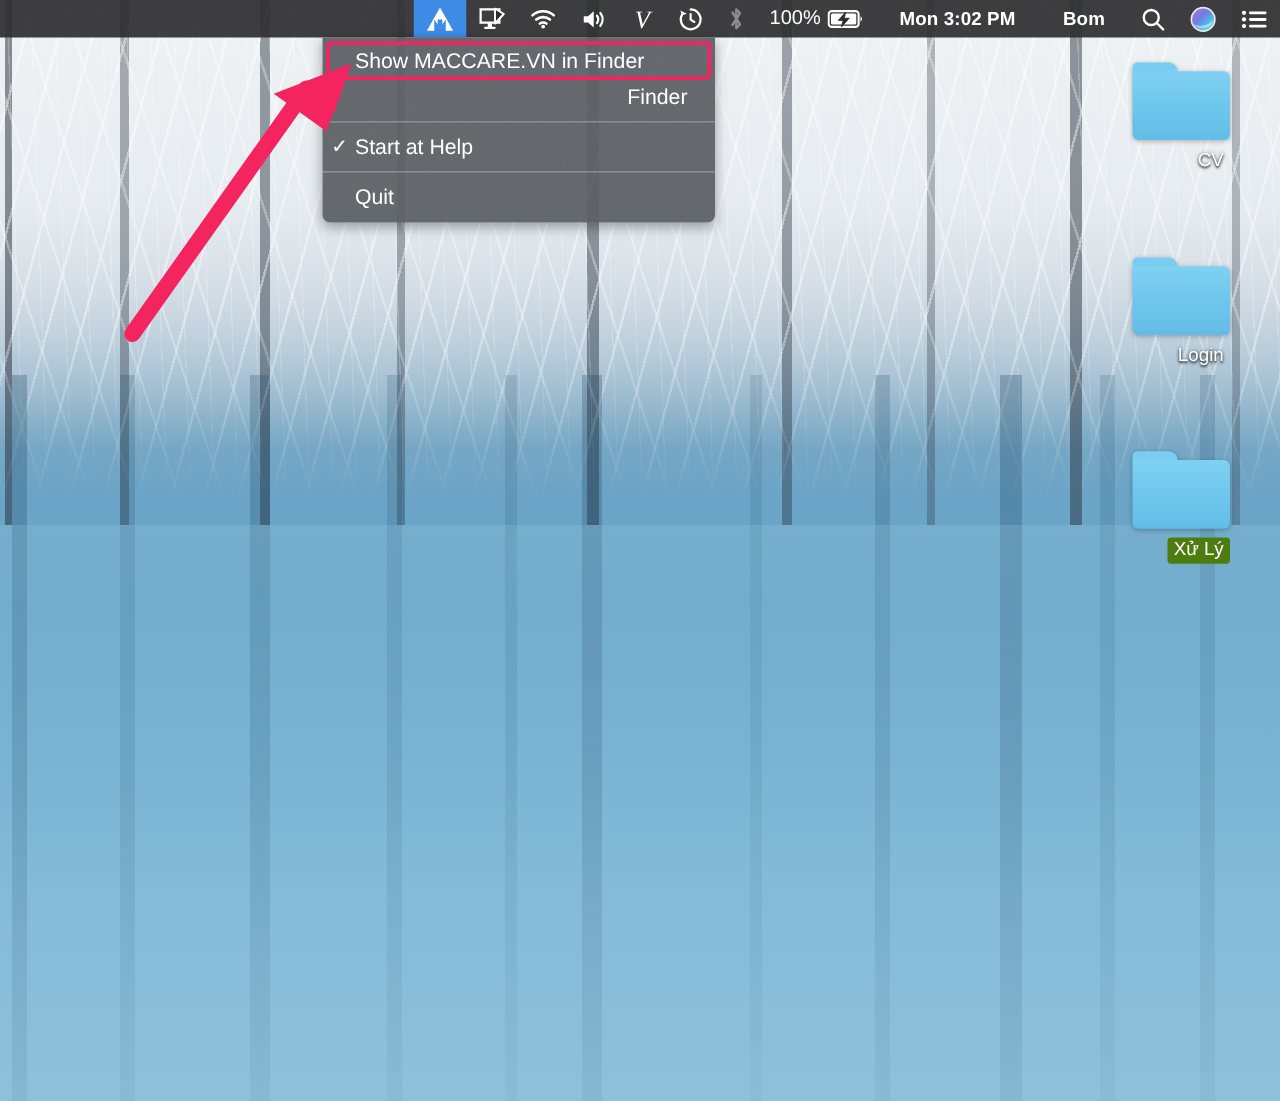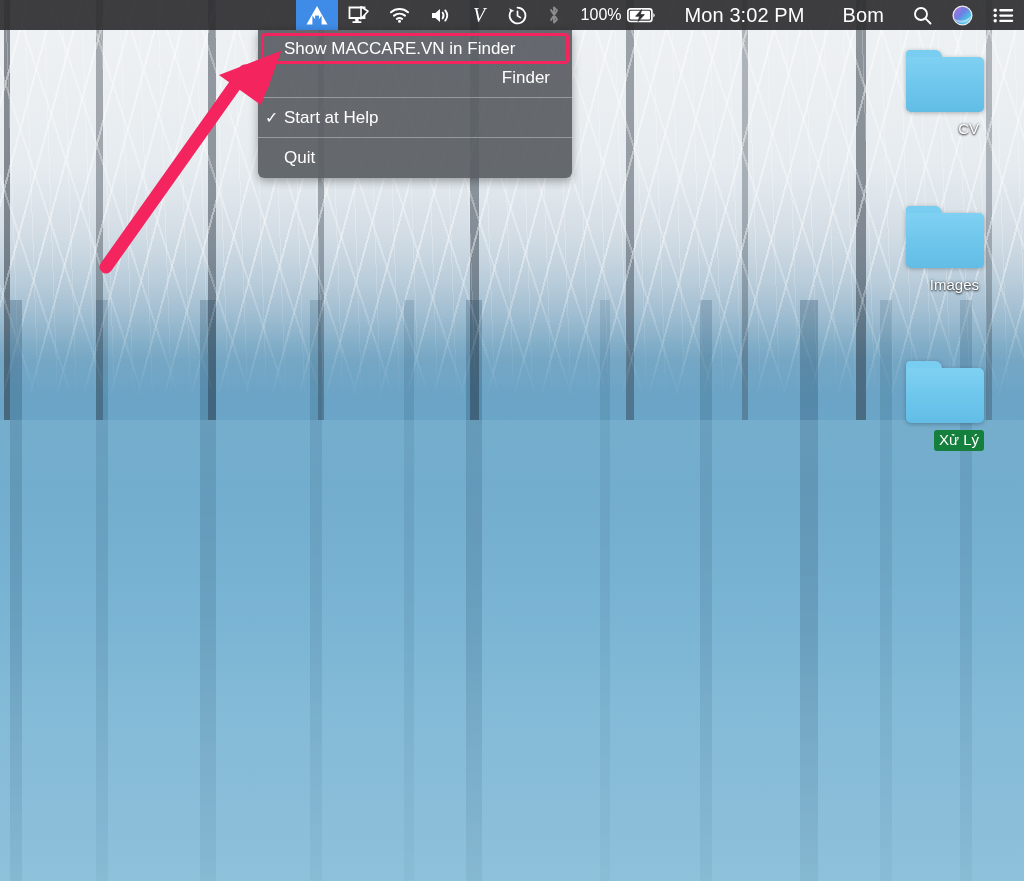--- a/index.html
+++ b/index.html
@@ -100,21 +100,21 @@
     z-index:40;
   }
   #menubar .spacer{ flex:1 1 auto; }
   .mb-item{
     height:30px; display:flex; align-items:center; justify-content:center;
     padding:0 10px;
     cursor:default;
   }
   .mb-item.active{ background:#3f8ce8; }
   .mb-icon svg{ display:block; }
-  .mb-text{ font-size:20px; letter-spacing:.1px; padding:0 9px; }
+  .mb-text{ font-size:15px; letter-spacing:.1px; padding:0 9px;font-weight:bold; }
   .battery-pct{ font-size:16px; padding-right:5px; }
 
   
   #status-menu{
     position:absolute;
     left:258px; top:30px; width:314px;
     background:rgba(90,95,100,.93);
     border-radius:0 0 6px 6px;
     box-shadow:0 3px 10px rgba(0,0,0,.35);
     padding:4px 0 6px;
@@ -175,21 +175,21 @@
   .icon-label{
     margin-top:7px;
     font-size:15px; color:#fff;
     text-shadow:0 1px 2px rgba(0,0,0,.75), 0 0 3px rgba(0,0,0,.55);
     padding:1px 5px;
     border-radius:3px;
     line-height:1.25;
     white-space:nowrap;
   }
   .icon-label.selected{
-    background:#15803d;
+    background:#4d7c0f;
     text-shadow:none;
   }
 </style>
 </head>
 <body>
 
 <div id="desktop">
 
   <div class="wallpaper">
     <div class="haze-top"></div>
@@ -368,21 +368,21 @@
         <div class="body"></div>
     </div>
     <div class="icon-label">CV</div>
   </div>
 
   <div class="desk-icon" style="left:888px; top:206px;">
     <div class="folder">
       <div class="tab"></div>
         <div class="body"></div>
     </div>
-    <div class="icon-label">Images</div>
+    <div class="icon-label">Login</div>
   </div>
 
   <div class="desk-icon" style="left:888px; top:361px;">
     <div class="folder">
       <div class="tab"></div>
         <div class="body"></div>
     </div>
     <div class="icon-label selected">Xử Lý</div>
   </div>
 

